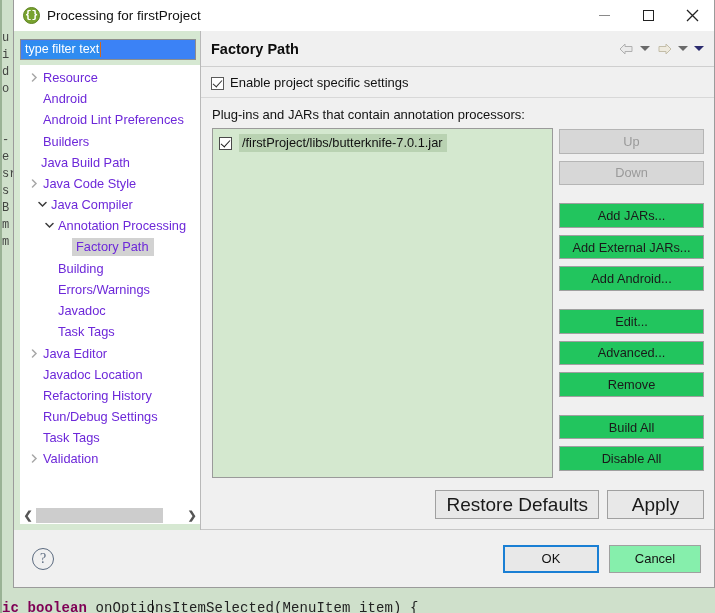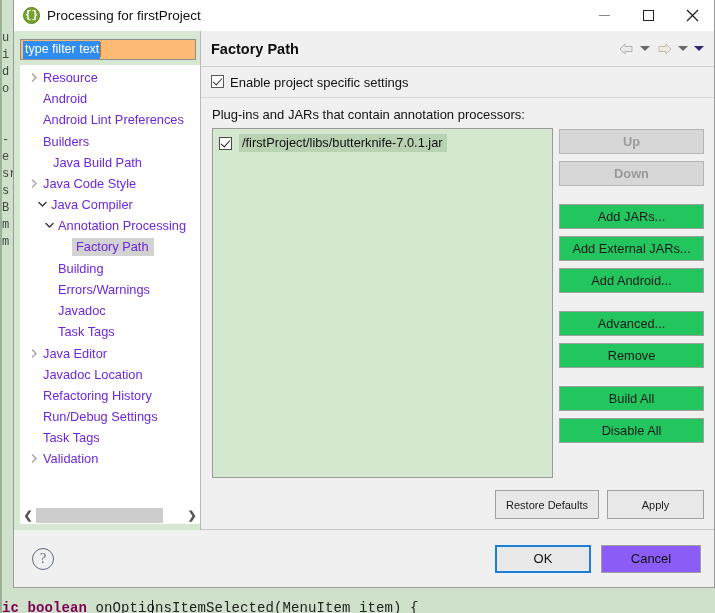--- a/index.html
+++ b/index.html
@@ -123,21 +123,21 @@
     flex: none;
     background: #d6e8d2;
     border-right: 1px solid #b9b9b9;
     display: flex;
     flex-direction: column;
     padding: 8px 0 0 0;
   }
   .filter-wrap { padding: 0 4px 0 6px; }
   .filter-box {
     height: 21px;
-    background: #fdba74;
+    background: #3b82f6;
     border: 1px solid #8d8d8d;
     display: flex;
     align-items: center;
     padding: 0 2px;
   }
   .filter-sel {
     background: #2f8cf0;
     color: #ffffff;
     font-size: 12.5px;
     padding: 1px 1px 2px 2px;
@@ -222,21 +222,21 @@
   .nav-chev  { width: 14px; height: 20px; display:flex; align-items:center; justify-content:center; }
   .nav-chev .tri {
     width: 0; height: 0;
     border-left: 5px solid transparent;
     border-right: 5px solid transparent;
     border-top: 5px solid #6a6a6a;
   }
   .nav-chev.dark .tri { border-top-color: #2b2b6e; }
 
   .enable-row {
-    display: flex; align-items: flex-start;
+    display: flex; align-items: flex-end;
     padding: 8px 0 7px 10px;
     flex: none;
     border-bottom: 1px solid #d8d8d8;
   }
   .cb {
     width: 13px; height: 13px;
     border: 1px solid #5a5a5a;
     background: #ffffff;
     margin-right: 6px;
     position: relative;
@@ -316,38 +316,38 @@
     background: #22c55e;
     border: 1px solid #a0a0a0;
     font-size: 12.8px;
     color: #1a1a1a;
     display: flex;
     align-items: center;
     justify-content: center;
     margin-bottom: 7px;
     white-space: nowrap;
   }
-  .btn.disabled { color: #9a9a9a; background: #d7d7d7; border-color: #b5b5b5; font-weight: bold; }
+  .btn.disabled { color: #9a9a9a; background: #d7d7d7; border-color: #b5b5b5; }
   .btn.gap-after { margin-bottom: 18px; }
 
   .footer-row {
     flex: none;
     display: flex;
     justify-content: flex-end;
     align-items: center;
     padding: 12px 10px 10px 0;
     gap: 8px;
     border-bottom: 1px solid #c7c7c7;
   }
   .footer-btn {
     height: 29px;
     min-width: 97px;
     background: #e8e8e8;
     border: 1px solid #a0a0a0;
-    font-size: 11px;
+    font-size: 19px;
     color: #1a1a1a;
     display: flex; align-items: center; justify-content: center;
     padding: 7px 10px;
   }
 
   
   .dlg-bottom {
     height: 57px;
     flex: none;
     background: #f0f0f0;
@@ -368,22 +368,22 @@
   .bottom-spacer { flex: 1; }
   .ok-btn {
     width: 96px; height: 28px;
     background: #e8e8e8;
     border: 2px solid #1a7fd4;
     font-size: 13px; color: #111;
     display: flex; align-items: center; justify-content: center;
     margin-right: 10px;
   }
   .cancel-btn {
-    width: 100px; height: 28px;
-    background: #8b5cf6;
+    width: 92px; height: 28px;
+    background: #86efac;
     border: 1px solid #a0a0a0;
     font-size: 13px; color: #111;
     display: flex; align-items: center; justify-content: center;
   }
 </style>
 </head>
 <body>
 
 <div id="backdrop">
   <div class="gutter-line"></div>
@@ -449,21 +449,21 @@
               <span class="tree-label">Android</span>
             </div>
             <div class="tree-row" style="padding-left: 6px;">
               <span class="twisty"></span>
               <span class="tree-label">Android Lint Preferences</span>
             </div>
             <div class="tree-row" style="padding-left: 6px;">
               <span class="twisty"></span>
               <span class="tree-label">Builders</span>
             </div>
-            <div class="tree-row" style="padding-left: 16px;">
+            <div class="tree-row" style="padding-left: 4px;">
               <span class="twisty"></span>
               <span class="tree-label">Java Build Path</span>
             </div>
             <div class="tree-row" style="padding-left: 6px;">
               <span class="twisty">
                 <svg width="9" height="9" viewBox="0 0 9 9">
                   <path d="M2.5 1 L6 4.5 L2.5 8" stroke="#a8a8a8" stroke-width="1.5" fill="none" stroke-linecap="round"></path>
                 </svg>
               </span>
               <span class="tree-label">Java Code Style</span>
@@ -589,20 +589,21 @@
             <span class="jar-cb"></span>
             <span class="jar-name">/firstProject/libs/butterknife-7.0.1.jar</span>
           </div>
         </div>
         <div class="btn-col" id="btn-col">
             <div class="btn disabled">Up</div>
             <div class="btn disabled gap-after">Down</div>
             <div class="btn">Add JARs...</div>
             <div class="btn">Add External JARs...</div>
             <div class="btn gap-after">Add Android...</div>
+            <div class="btn">Edit...</div>
             <div class="btn">Advanced...</div>
             <div class="btn gap-after">Remove</div>
             <div class="btn">Build All</div>
             <div class="btn">Disable All</div>
           </div>
       </div>
 
       <div class="footer-row">
         <div class="footer-btn">Restore Defaults</div>
         <div class="footer-btn">Apply</div>

